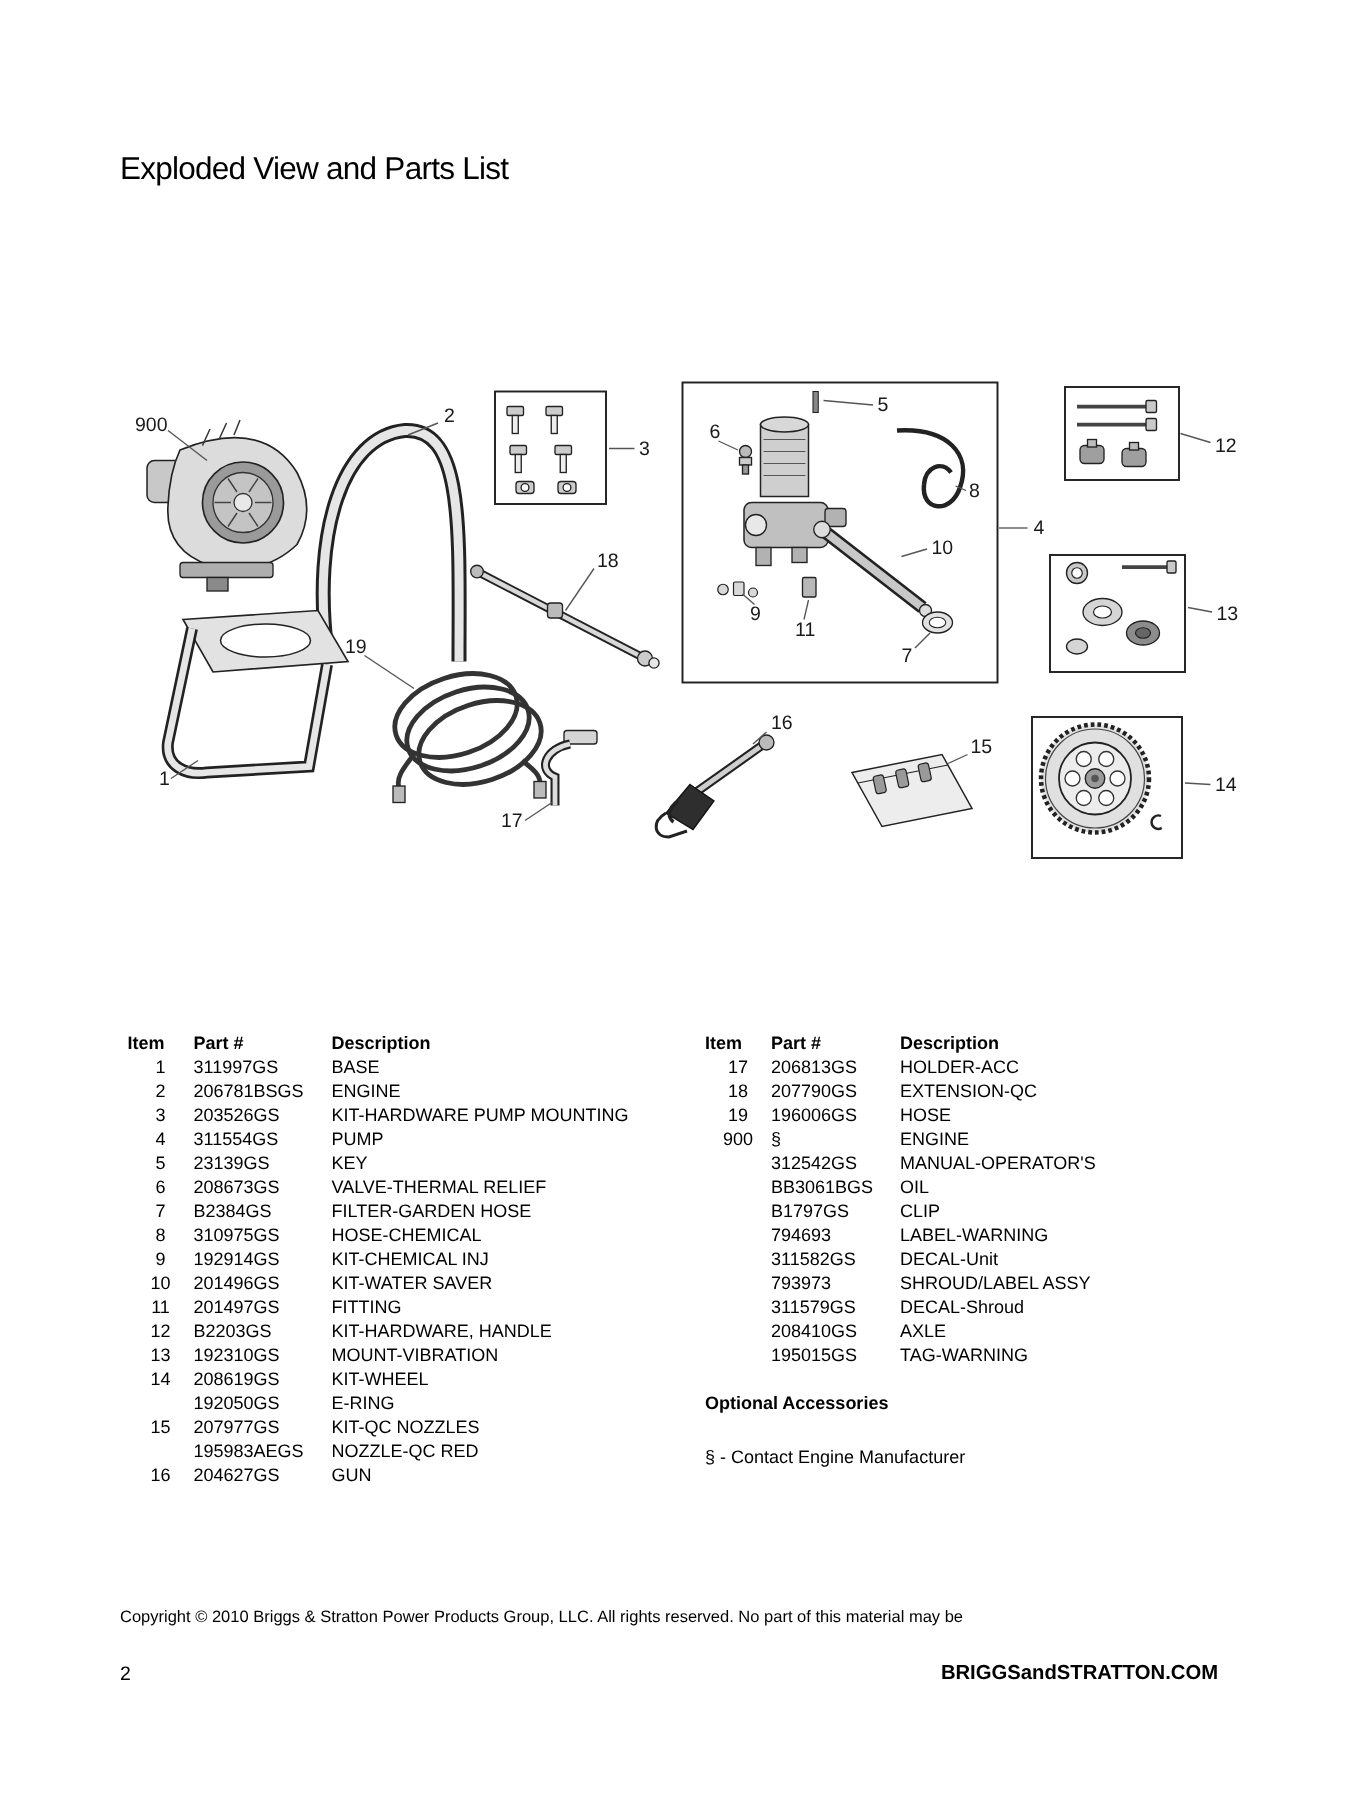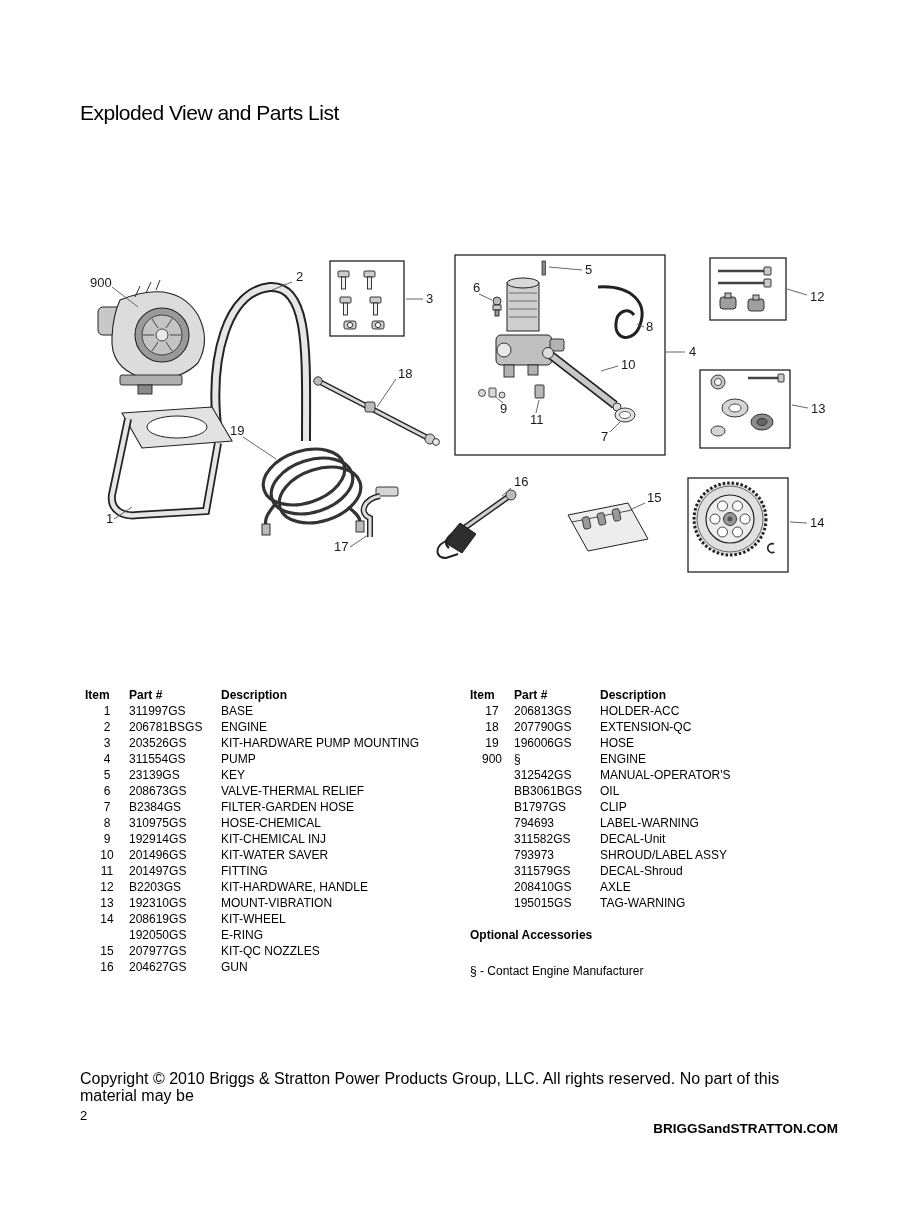--- a/index.html
+++ b/index.html
@@ -17,23 +17,23 @@
   .prow { display:grid; }
   .col-left  .prow { grid-template-columns:44px 92px 1fr; }
   .col-right .prow { grid-template-columns:44px 86px 1fr; }
   .phead { font-weight:bold; }
   .phead .c-item { text-align:left; }
   .c-item { text-align:center; }
   .c-part, .c-desc { text-align:left; }
   .sec-title { font-weight:bold; margin-top:16px; }
   .footnote { margin-top:20px; }
 
-  .copyright { position:absolute; left:80px; top:1070px; width:752px; font-size:16px; line-height:17px; }
+  .copyright { position:absolute; left:80px; top:1070px; width:752px; font-size:11px; line-height:17px; }
   .pagenum { position:absolute; left:80px; top:1108px; font-size:13px; }
-  .site { position:absolute; right:68px; top:1107px; font-size:13.5px; font-weight:bold;margin-top:14px; }
+  .site { position:absolute; right:94px; top:1107px; font-size:13.5px; font-weight:bold; }
 
   svg text { font-family:"Liberation Sans", sans-serif; font-size:13px; fill:#1a1a1a; }
 </style>
 </head>
 <body>
 
 <div class="page">
 
   <h1 class="title">Exploded View and Parts List</h1>
 
@@ -339,20 +339,25 @@
             <span class="c-item"></span>
             <span class="c-part">192050GS</span>
             <span class="c-desc">E-RING</span>
           </div>
           <div class="prow">
             <span class="c-item">15</span>
             <span class="c-part">207977GS</span>
             <span class="c-desc">KIT-QC NOZZLES</span>
           </div>
           <div class="prow">
+            <span class="c-item"></span>
+            <span class="c-part">195983AEGS</span>
+            <span class="c-desc">NOZZLE-QC RED</span>
+          </div>
+          <div class="prow">
             <span class="c-item">16</span>
             <span class="c-part">204627GS</span>
             <span class="c-desc">GUN</span>
           </div>
         </div>
     </div>
 
     <div class="col-right">
       <div class="prow phead">
         <span class="c-item">Item</span>

